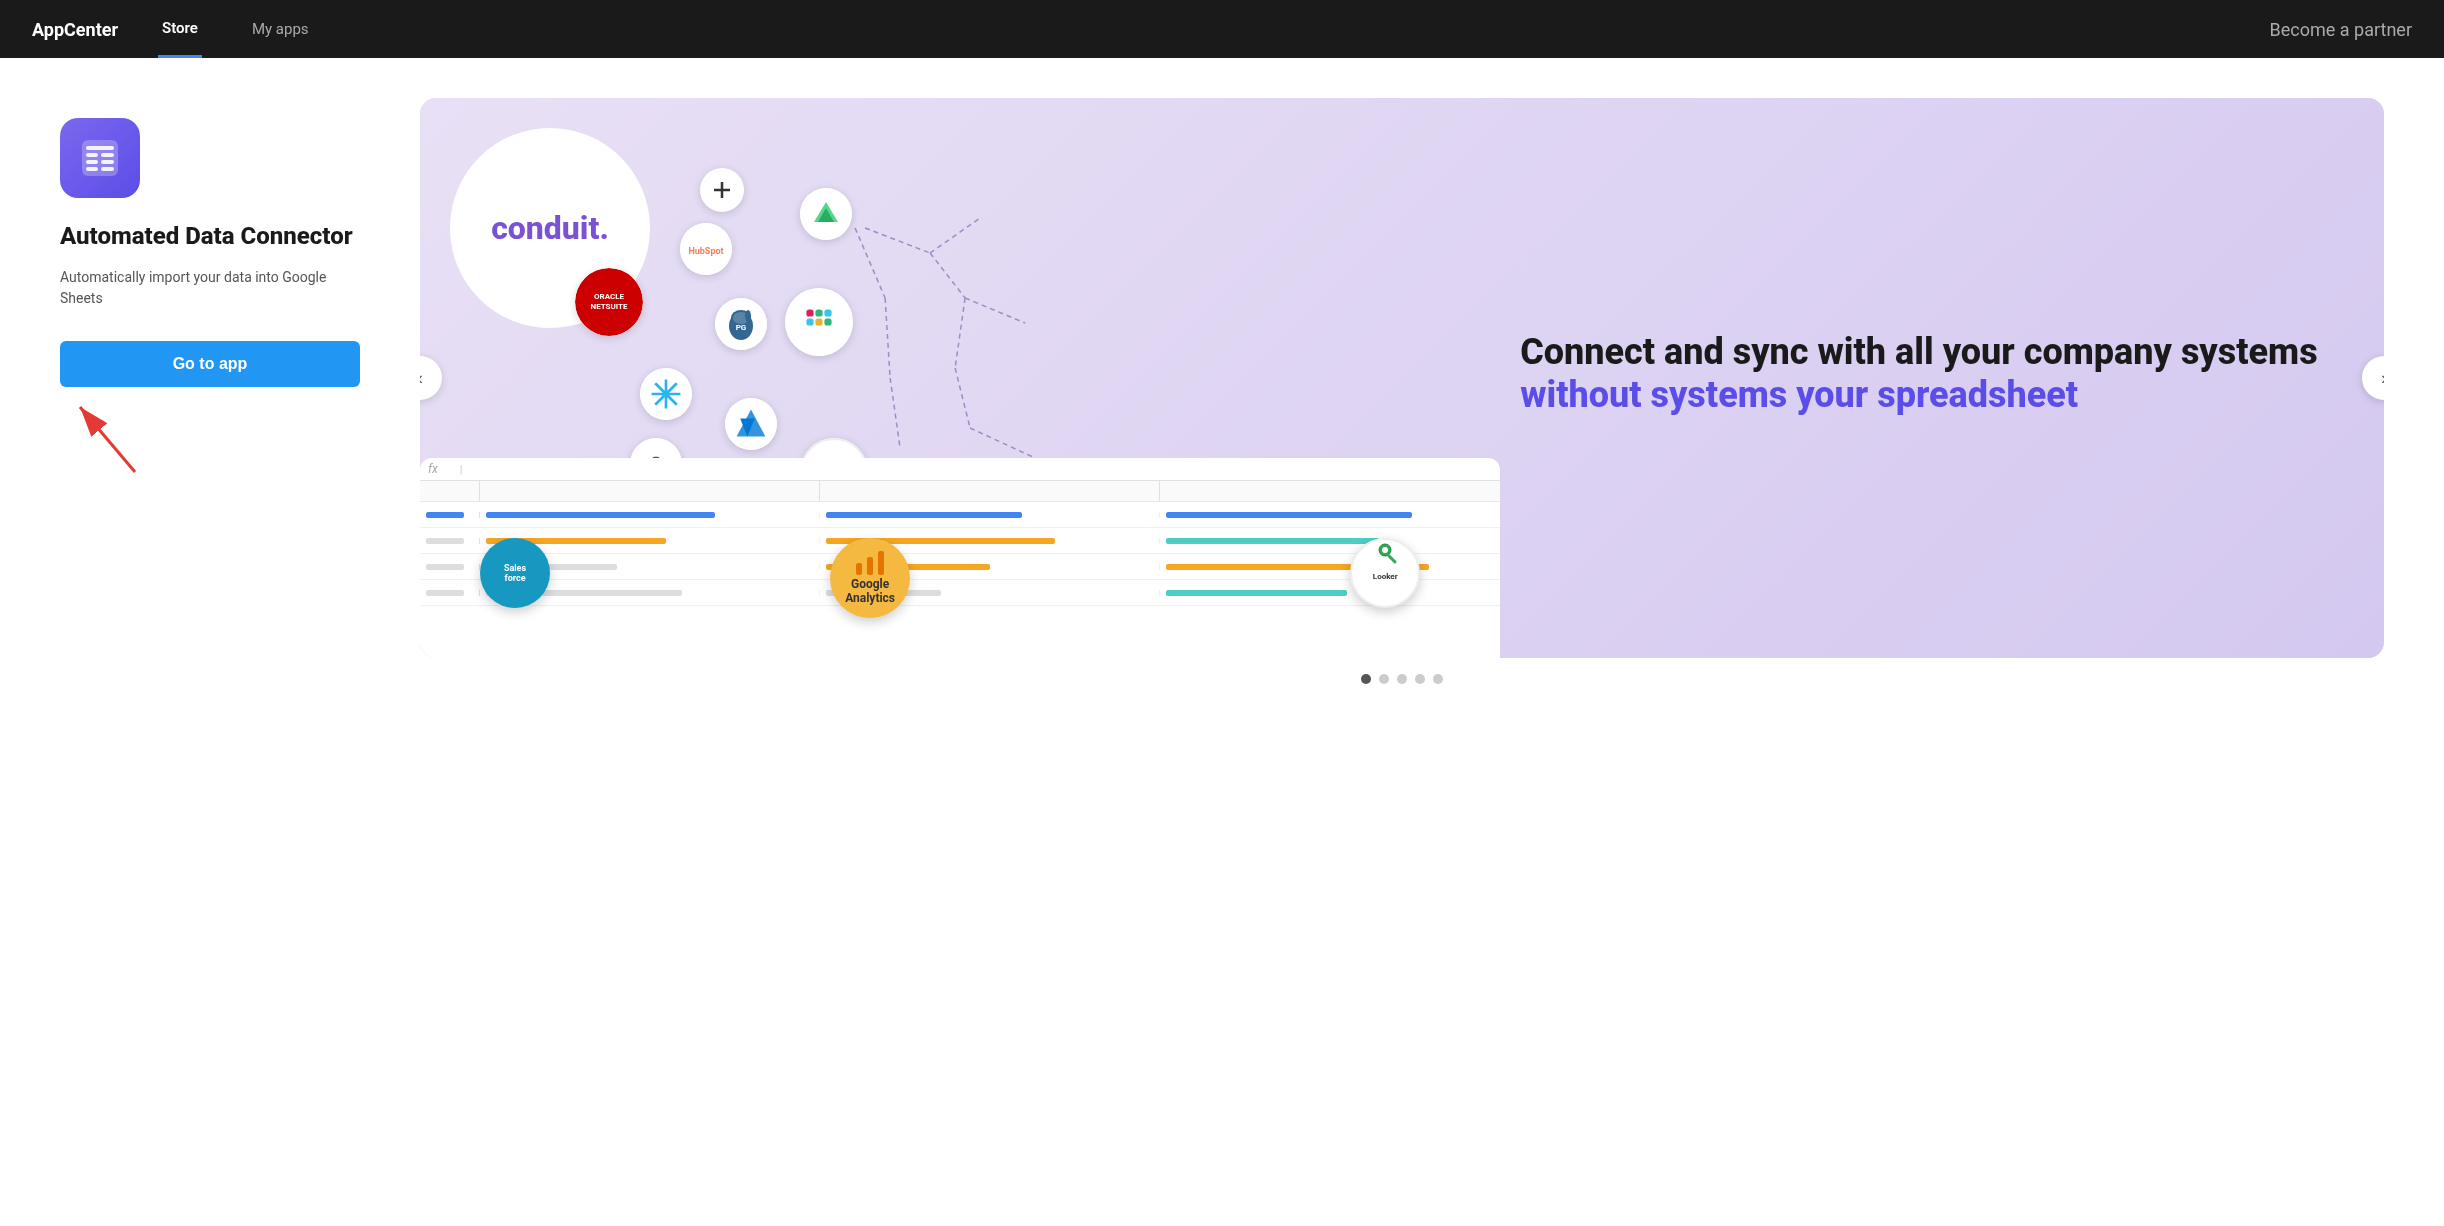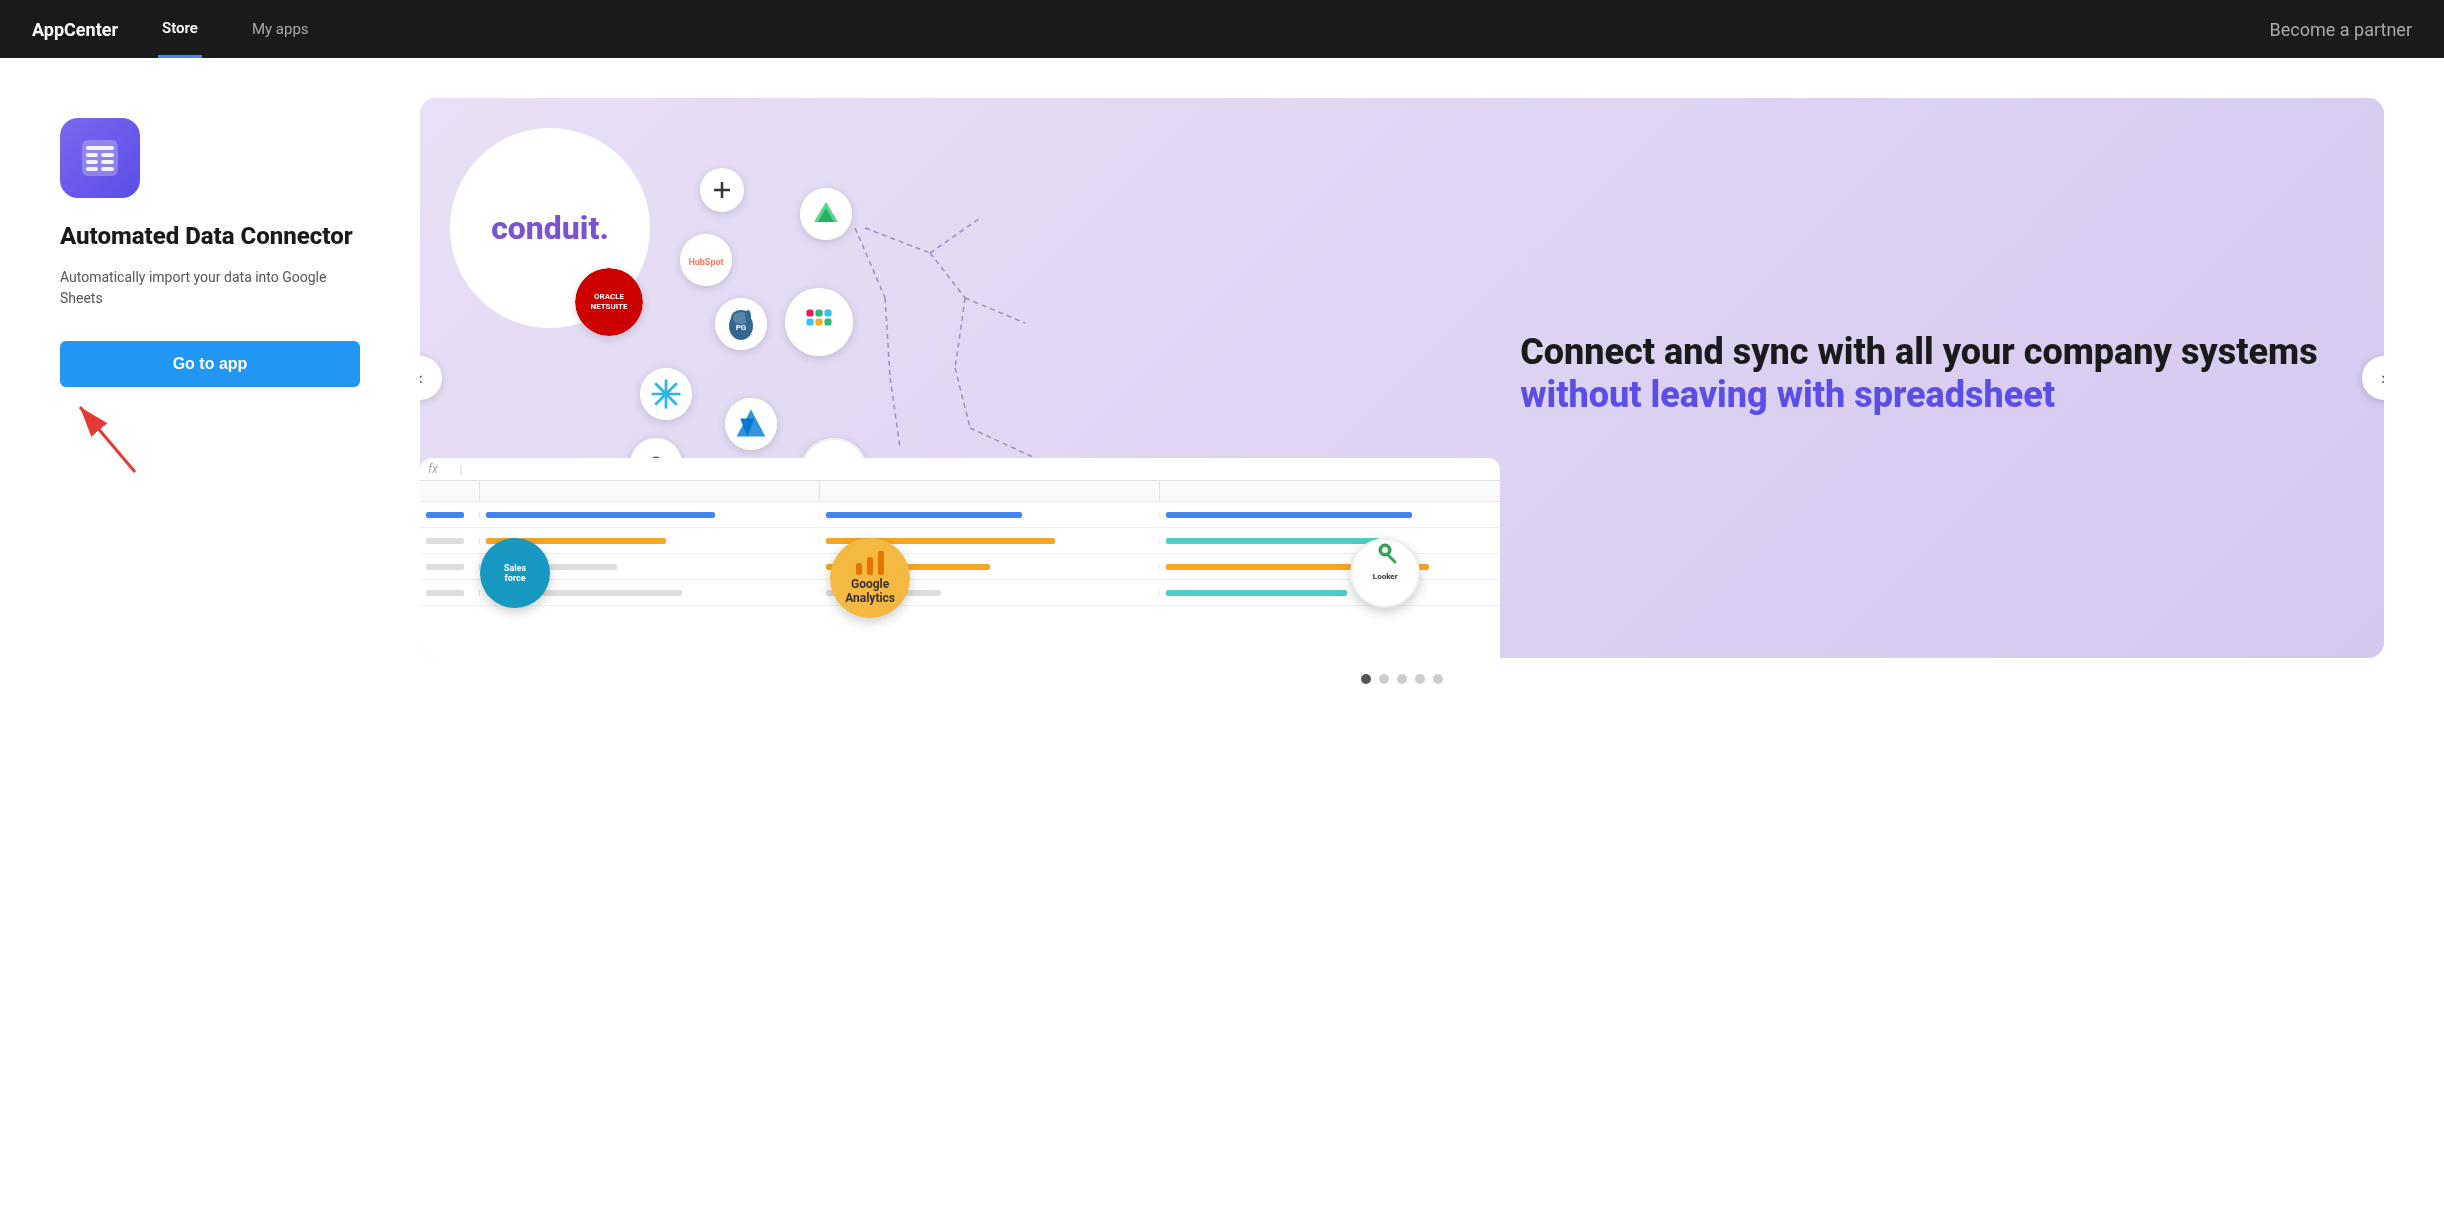--- a/index.html
+++ b/index.html
@@ -321,21 +321,21 @@
 
           <div class="float-icons">
 
             <div class="float-icon" style="top:70px; left:280px; width:44px; height:44px;">
               <svg width="20" height="20" viewBox="0 0 20 20">
                   <line x1="10" y1="2" x2="10" y2="18" stroke="#333" stroke-width="2.5"></line>
                   <line x1="2" y1="10" x2="18" y2="10" stroke="#333" stroke-width="2.5"></line>
                 </svg>
             </div>
 
-            <div class="float-icon" style="top:136px; left:260px;">
+            <div class="float-icon" style="top:125px; left:260px;">
               <svg viewBox="0 0 52 52" width="52" height="52">
                   <circle cx="26" cy="26" r="26" fill="white"></circle>
                   <text x="26" y="31" text-anchor="middle" font-size="9" font-weight="bold" fill="#ff7a59">HubSpot</text>
                 </svg>
             </div>
 
             <div class="float-icon large" style="top:170px; left:155px;">
               <div style="background:#cc0000; width:100%; height:100%; border-radius:50%; display:flex; flex-direction:column; align-items:center; justify-content:center;">
                 <span style="color:white; font-size:8px; font-weight:700; text-align:center; line-height:1.2;">ORACLE<br>NETSUITE</span>
               </div>
@@ -528,21 +528,21 @@
                   <line x1="19" y1="16" x2="25" y2="22" stroke="#34a853" stroke-width="3" stroke-linecap="round"></line>
                 </svg>
                 <span style="color:#333; font-size:8px; font-weight:700; margin-top:2px;">Looker</span>
               </div>
             </div>
           </div>
         </div>
 
         <div class="slide-right">
           <p class="slide-headline">
-            <span>Connect and sync with all your company systems </span><span style="color:#5b4de8;">without leaving with spreadsheet</span>
+            <span>Connect and sync with all your company systems </span><span style="color:#5b4de8;">without systems your spreadsheet</span>
           </p>
         </div>
       </div>
 
       <button class="carousel-prev">‹</button>
       <button class="carousel-next">›</button>
     </div>
 
     <div class="carousel-dots">
       <div class="dot active"></div>

